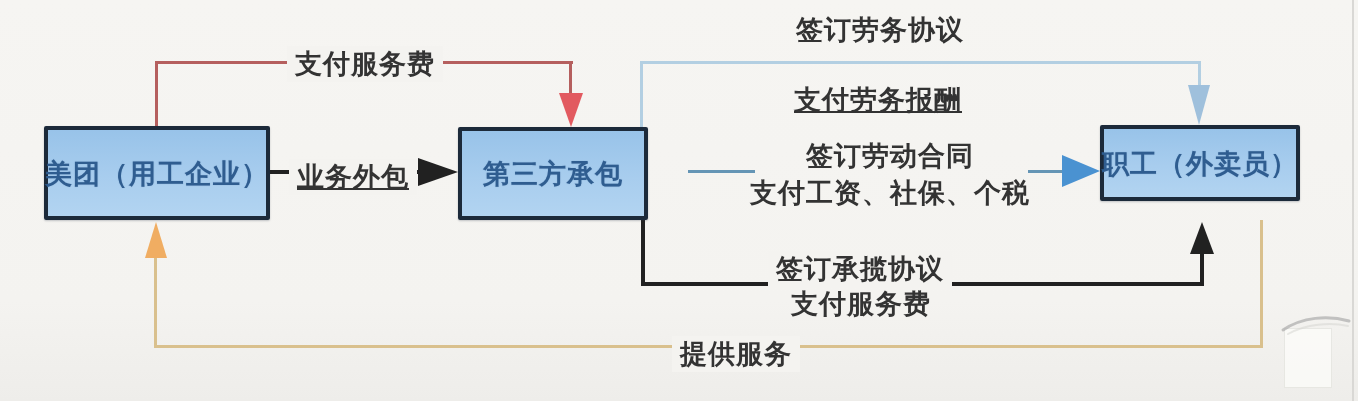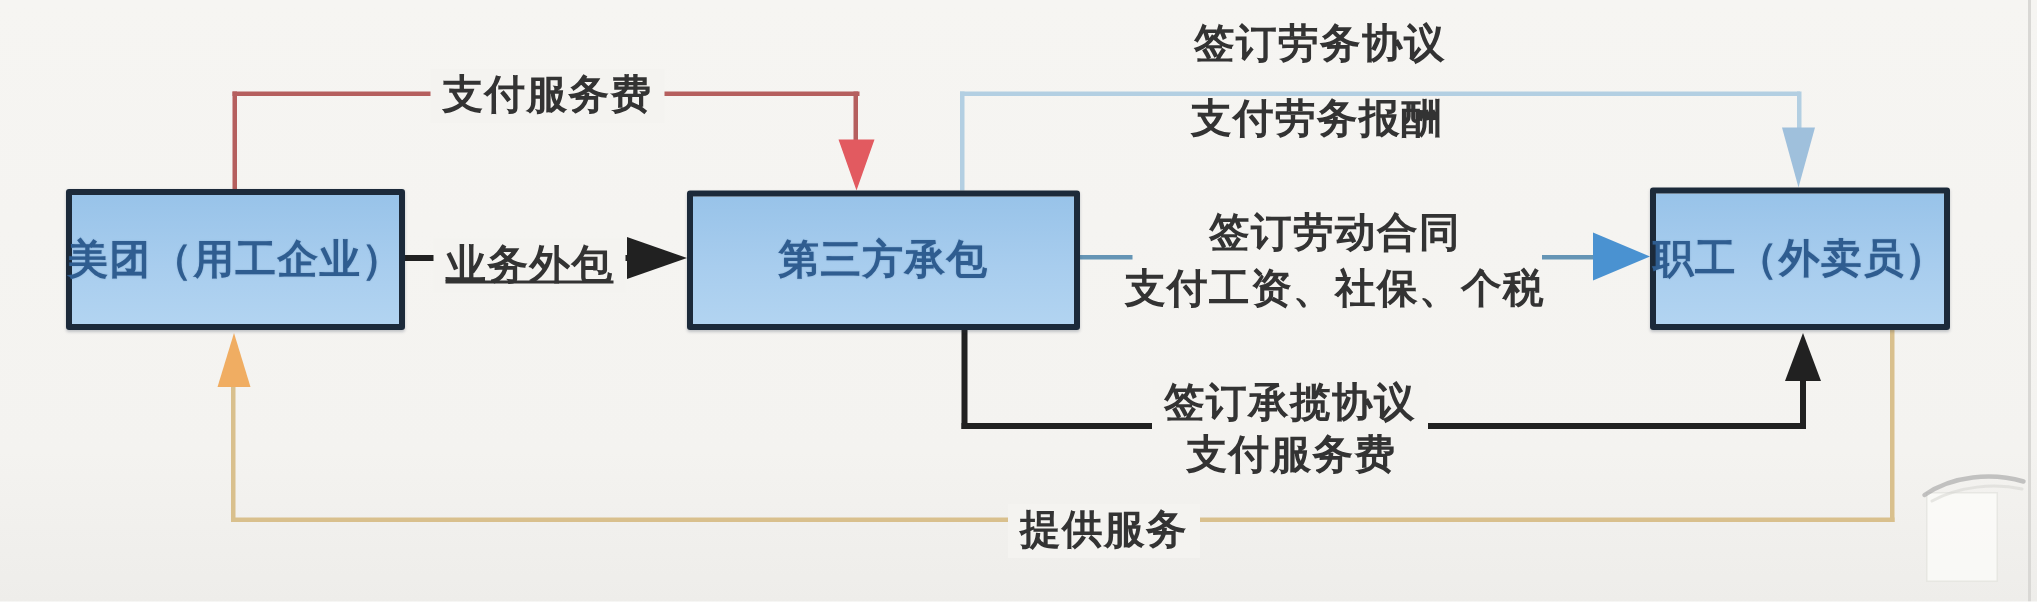--- a/index.html
+++ b/index.html
@@ -66,21 +66,21 @@
     <div class="head head-right-black" style="left:418px;top:158px;"></div>
     <div class="edge-label bg" style="left:353px;top:177px;text-decoration:underline;">业务外包</div>
   </div>
 
   <div>
     <div class="seg lblue" style="left:640px;top:61px;width:3px;height:66px;"></div>
     <div class="seg lblue" style="left:640px;top:61px;width:560px;height:3px;"></div>
     <div class="seg lblue" style="left:1198px;top:61px;width:3px;height:27px;"></div>
     <div class="head head-down-lblue" style="left:1188px;top:85px;"></div>
     <div class="edge-label" style="left:880px;top:30px;">签订劳务协议</div>
-    <div class="edge-label" style="left:878px;top:80px;">支付劳务报酬</div>
+    <div class="edge-label" style="left:878px;top:100px;text-decoration:underline;">支付劳务报酬</div>
   </div>
 
   <div>
     <div class="seg blue" style="left:688px;top:170px;width:67px;height:3px;"></div>
     <div class="seg blue" style="left:1028px;top:170px;width:36px;height:3px;"></div>
     <div class="head head-right-blue" style="left:1062px;top:155px;"></div>
     <div class="edge-label" style="left:890px;top:156px;">签订劳动合同</div>
     <div class="edge-label" style="left:890px;top:193px;text-align:right;">支付工资、社保、个税</div>
   </div>
 
@@ -99,25 +99,25 @@
     <div class="seg orange" style="left:154px;top:256px;width:3px;height:92px;"></div>
     <div class="head head-up-orange" style="left:145px;top:222px;"></div>
     <div class="edge-label bg" style="left:708px;top:354px;margin-left:28px;">提供服务</div>
   </div>
 
   <div class="node" style="left:44px;top:126px;width:226px;height:94px;">
     <div class="node-line">美团</div>
     <div class="node-line">（用工企业）</div>
   </div>
 
-  <div class="node" style="left:458px;top:127px;width:262px;height:93px;">
+  <div class="node" style="left:458px;top:127px;width:190px;height:93px;">
     <div class="node-line">第三方承包</div>
   </div>
 
-  <div class="node" style="left:1100px;top:125px;width:200px;height:95px;">
+  <div class="node" style="left:1100px;top:125px;width:200px;height:76px;">
     <div class="node-line">职工</div>
     <div class="node-line">（外卖员）</div>
   </div>
 
   <div class="right-edge-line"></div>
   <div class="ghost-box"></div>
   <svg class="swoosh" viewBox="0 0 72 30">
     <path d="M3,20 C22,7 48,5 69,11" fill="none" stroke="#a0a0a0" stroke-width="3" stroke-linecap="round" opacity="0.6"></path>
     <path d="M8,24 C26,14 50,12 68,16" fill="none" stroke="#d6d5d2" stroke-width="2" stroke-linecap="round" opacity="0.55"></path>
   </svg>

